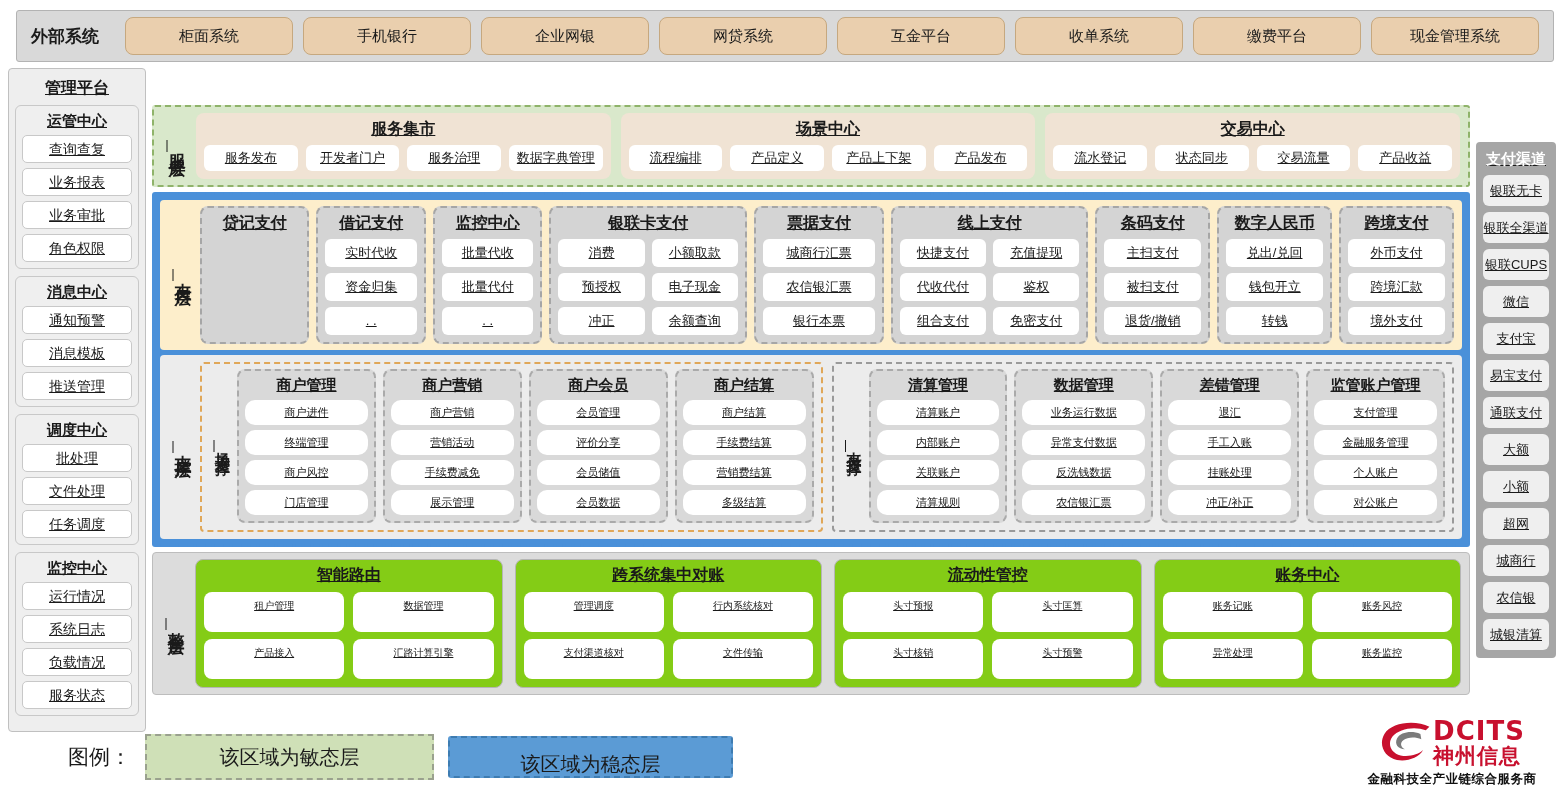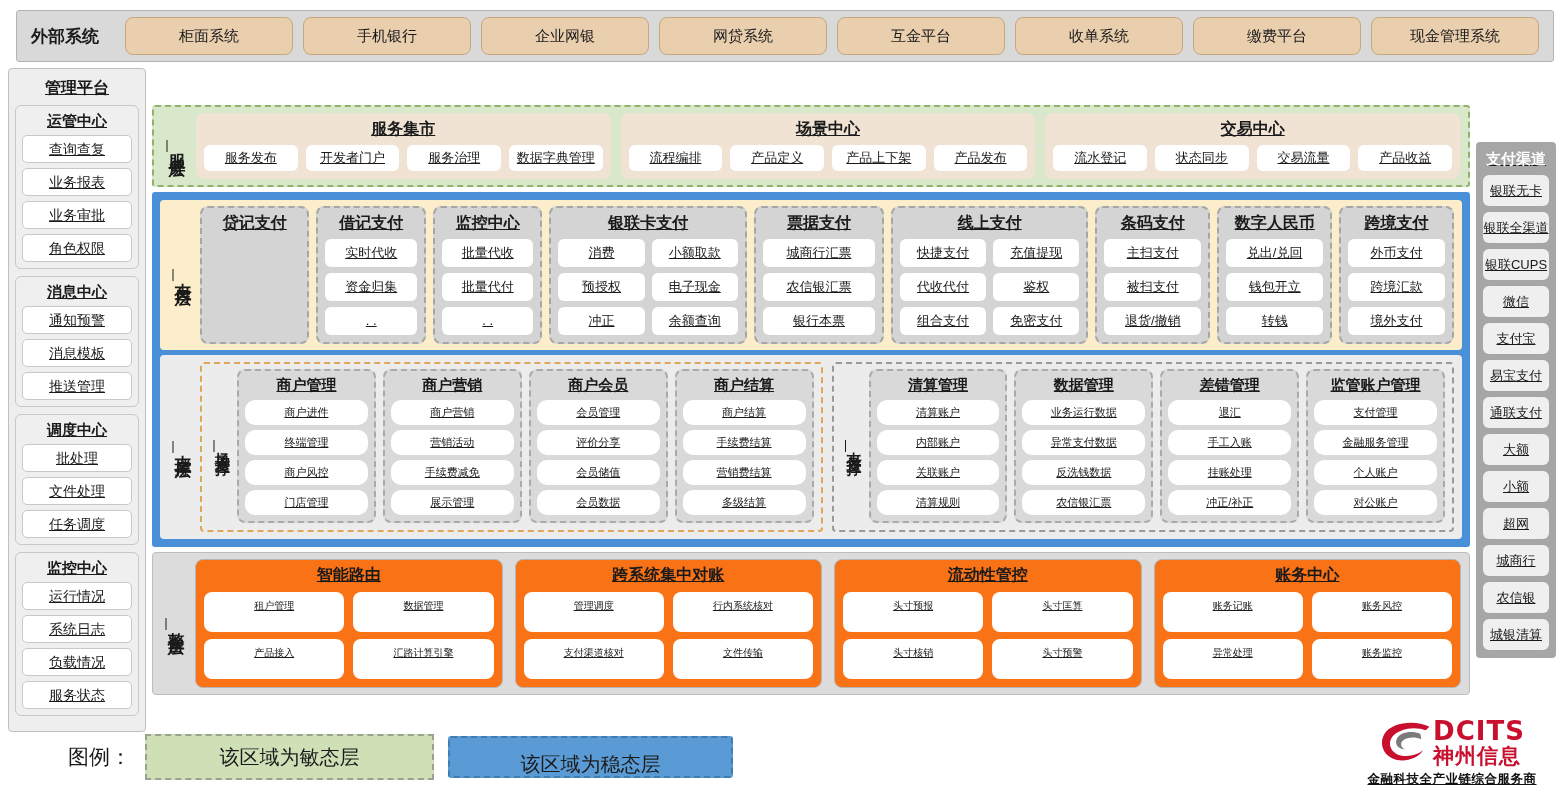--- a/index.html
+++ b/index.html
@@ -124,21 +124,21 @@
   .sup-item:last-child{margin-bottom:0;}
 
   
   .int-layer{
     display:flex;align-items:stretch;gap:4px;
     background:#dcdcdc;border:1px solid #bdbdbd;border-radius:4px;
     padding:6px 8px;box-sizing:border-box;
   }
   .int-cols{display:flex;flex:1;gap:12px;}
   .int-card{
-    flex:1;background:#f97316;border:1px solid #b5b5b5;border-radius:8px;
+    flex:1;background:#84cc16;border:1px solid #b5b5b5;border-radius:8px;
     padding:3px 8px 8px;box-sizing:border-box;
   }
   .int-card-title{font-weight:bold;font-size:16px;text-align:center;padding:2px 0 6px;}
   .int-grid{display:flex;flex-direction:column;gap:7px;}
   .int-row{display:flex;gap:9px;}
   .int-item{
     flex:1;background:#ffffff;border-radius:8px;height:40px;line-height:28px;
     text-align:center;font-size:10px;white-space:nowrap;
   }
 
@@ -163,21 +163,21 @@
   }
   .legend-chip.agile{background:#cfe0b7;border:2px dashed #9aa18e;}
   .legend-chip.stable{background:#5b9bd5;border:2px dashed #3e7cb1;}
 
   .logo{position:absolute;right:4px;top:0;width:200px;text-align:center;}
   .logo-row{display:flex;align-items:center;justify-content:center;gap:0;}
   .logo-mark{width:54px;height:42px;flex:none;}
   .logo-txt{text-align:left;line-height:1;}
   .logo-en{font-size:26px;font-weight:bold;color:#c8102e;letter-spacing:1px;font-family:"DejaVu Sans",sans-serif;}
   .logo-cn{font-size:21px;font-weight:bold;color:#c8102e;letter-spacing:1px;margin-top:1px;}
-  .logo-tag{font-size:12.5px;font-weight:bold;color:#111;margin-top:5px;letter-spacing:0.5px;text-decoration:underline;}
+  .logo-tag{font-size:12.5px;font-weight:bold;color:#111;margin-top:5px;letter-spacing:0.5px;}
 </style>
 </head>
 <body>
 
 <div class="page">
 
   <div class="extbar">
     <div class="ttl">外部系统</div>
     <div class="exts" id="ext-list">
         <div class="extchip">柜面系统</div>

